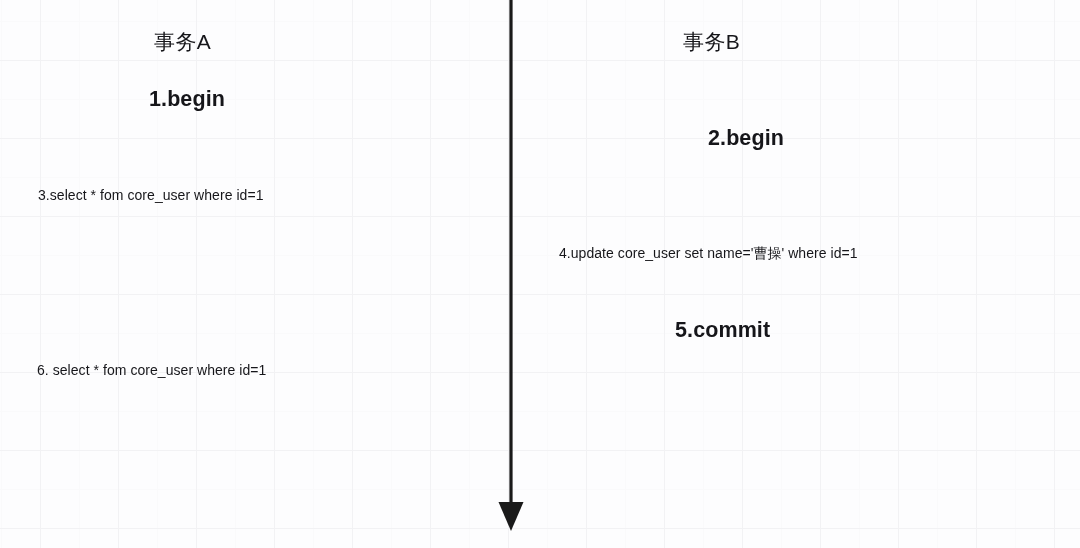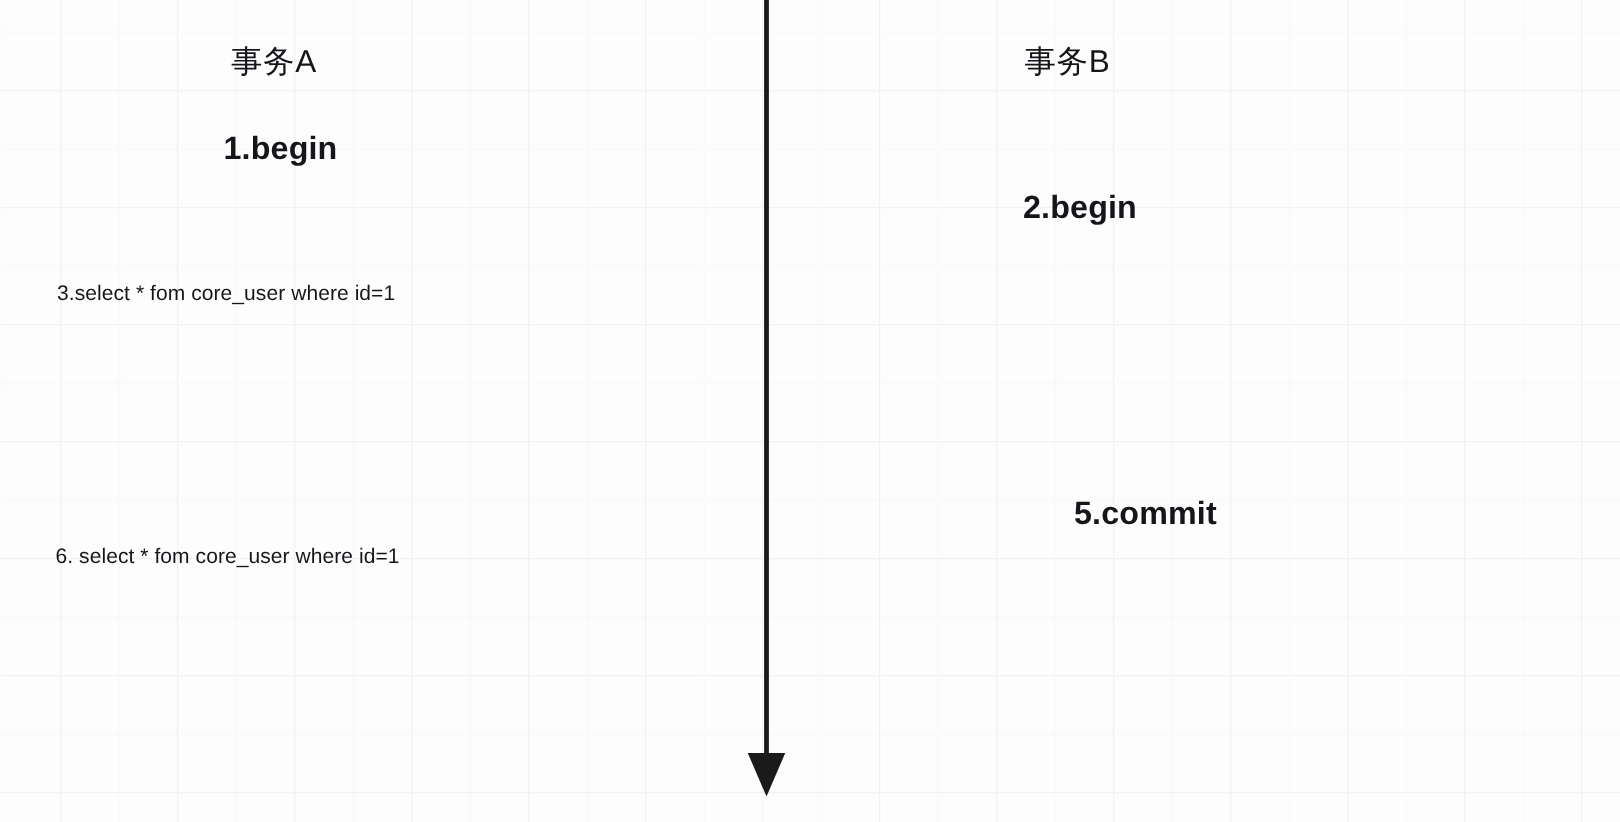--- a/index.html
+++ b/index.html
@@ -72,24 +72,24 @@
     font-size: 16.5px;
     color: #c9c9cd;
     letter-spacing: 1.2px;
     white-space: nowrap;
     font-family: "DejaVu Sans", "Liberation Sans", sans-serif;
   }
   
   #title-a      { left: 154px; top: 31px; }
   #title-b      { left: 683px; top: 31px; }
   #step-1       { left: 149px; top: 89px; }
-  #step-2       { left: 682px; top: 128px; }
+  #step-2       { left: 708px; top: 128px; }
   #step-3       { left: 38px;  top: 188px; }
   #step-4       { left: 559px; top: 246px; }
-  #step-5       { left: 675px; top: 332px; margin-left: 41px; }
+  #step-5       { left: 675px; top: 320px; }
   #step-6       { left: 37px;  top: 363px; }
 </style>
 </head>
 <body>
 
 <div id="canvas">
 
   <div id="grid"></div>
 
   <svg id="timeline-arrow" viewBox="0 0 1080 548">
@@ -100,19 +100,20 @@
   <div class="lbl col-title" id="title-a">事务A</div>
 
   <div class="lbl col-title" id="title-b">事务B</div>
 
   <div class="lbl step" id="step-1">1.begin</div>
 
   <div class="lbl step" id="step-2">2.begin</div>
 
   <div class="lbl step-long" id="step-3">3.select * fom core_user where id=1</div>
 
+  <div class="lbl step-long" id="step-4">4.update core_user set name='曹操' where id=1</div>
 
   <div class="lbl step" id="step-5">5.commit</div>
 
   <div class="lbl step-long" id="step-6">6. select * fom core_user where id=1</div>
 
 
 </div>
 
 </body></html>

